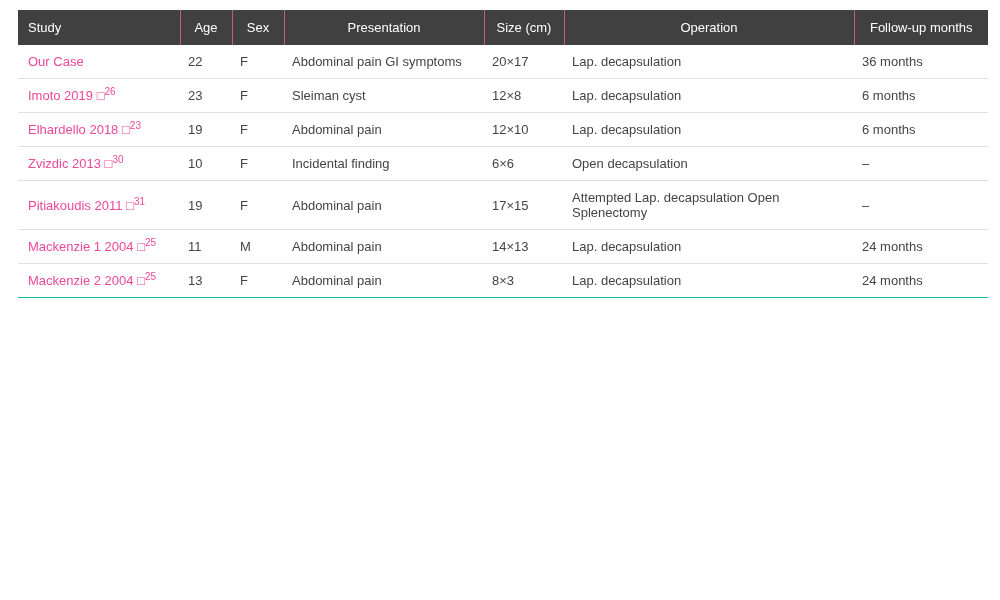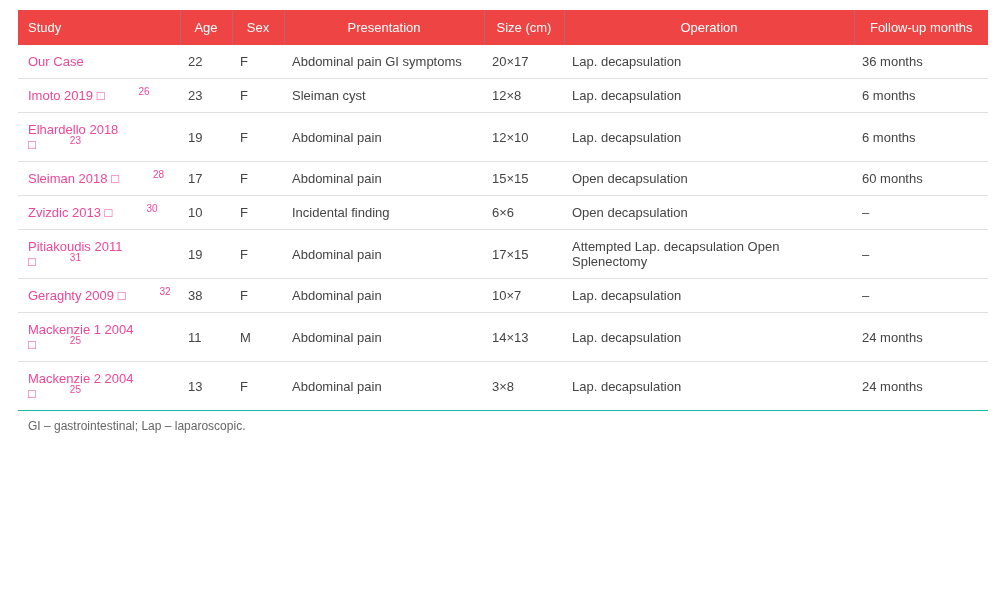--- a/index.html
+++ b/index.html
@@ -22,21 +22,21 @@
     }
     col.study { width: 162px; }
     col.age   { width: 52px; }
     col.sex   { width: 52px; }
     col.pres  { width: 200px; }
     col.size  { width: 80px; }
     col.op    { width: 290px; }
     col.fu    { width: 134px; }
 
     thead tr th {
-      background-color: #ef4444;
+      background-color: #404040;
       color: #fff;
       font-weight: normal;
       font-size: 13px;
       padding: 10px 8px;
       text-align: center;
       border-right: 1px solid #c06070;
     }
     thead tr th:last-child {
       border-right: none;
     }
@@ -65,21 +65,20 @@
     }
     .footnote {
       padding: 8px 10px 4px 10px;
       font-size: 12px;
       color: #666;
     }
     sup {
       font-size: 10px;
       vertical-align: super;
       line-height: 0;
-      margin-left: 34px;
     }
     .bracket {
       font-size: 13px;
     }
   </style>
 </head>
 <body>
 
 <div class="table-container">
   <table>
@@ -125,69 +124,50 @@
         <tr>
           <td class="study-cell">Elhardello 2018 <span class="bracket">□</span><sup>23</sup></td>
           <td class="center">19</td>
           <td class="center">F</td>
           <td>Abdominal pain</td>
           <td class="center">12×10</td>
           <td>Lap. decapsulation</td>
           <td class="center">6 months</td>
         </tr>
         <tr>
-          <td class="study-cell">Sleiman 2018 <span class="bracket">□</span><sup>28</sup></td>
-          <td class="center">17</td>
-          <td class="center">F</td>
-          <td>Abdominal pain</td>
-          <td class="center">15×15</td>
-          <td>Open decapsulation</td>
-          <td class="center">60 months</td>
-        </tr>
-        <tr>
           <td class="study-cell">Zvizdic 2013 <span class="bracket">□</span><sup>30</sup></td>
           <td class="center">10</td>
           <td class="center">F</td>
           <td>Incidental finding</td>
           <td class="center">6×6</td>
           <td>Open decapsulation</td>
           <td class="center">–</td>
         </tr>
         <tr>
           <td class="study-cell">Pitiakoudis 2011 <span class="bracket">□</span><sup>31</sup></td>
           <td class="center">19</td>
           <td class="center">F</td>
           <td>Abdominal pain</td>
           <td class="center">17×15</td>
           <td>Attempted Lap. decapsulation Open Splenectomy</td>
           <td class="center">–</td>
         </tr>
         <tr>
-          <td class="study-cell">Geraghty 2009 <span class="bracket">□</span><sup>32</sup></td>
-          <td class="center">38</td>
-          <td class="center">F</td>
-          <td>Abdominal pain</td>
-          <td class="center">10×7</td>
-          <td>Lap. decapsulation</td>
-          <td class="center">–</td>
-        </tr>
-        <tr>
           <td class="study-cell">Mackenzie 1 2004 <span class="bracket">□</span><sup>25</sup></td>
           <td class="center">11</td>
           <td class="center">M</td>
           <td>Abdominal pain</td>
           <td class="center">14×13</td>
           <td>Lap. decapsulation</td>
           <td class="center">24 months</td>
         </tr>
         <tr>
           <td class="study-cell">Mackenzie 2 2004 <span class="bracket">□</span><sup>25</sup></td>
           <td class="center">13</td>
           <td class="center">F</td>
           <td>Abdominal pain</td>
-          <td class="center">3×8</td>
+          <td class="center">8×3</td>
           <td>Lap. decapsulation</td>
           <td class="center">24 months</td>
         </tr>
       </tbody>
   </table>
-  <div class="footnote">GI – gastrointestinal; Lap – laparoscopic.</div>
 </div>
 
 </body></html>

